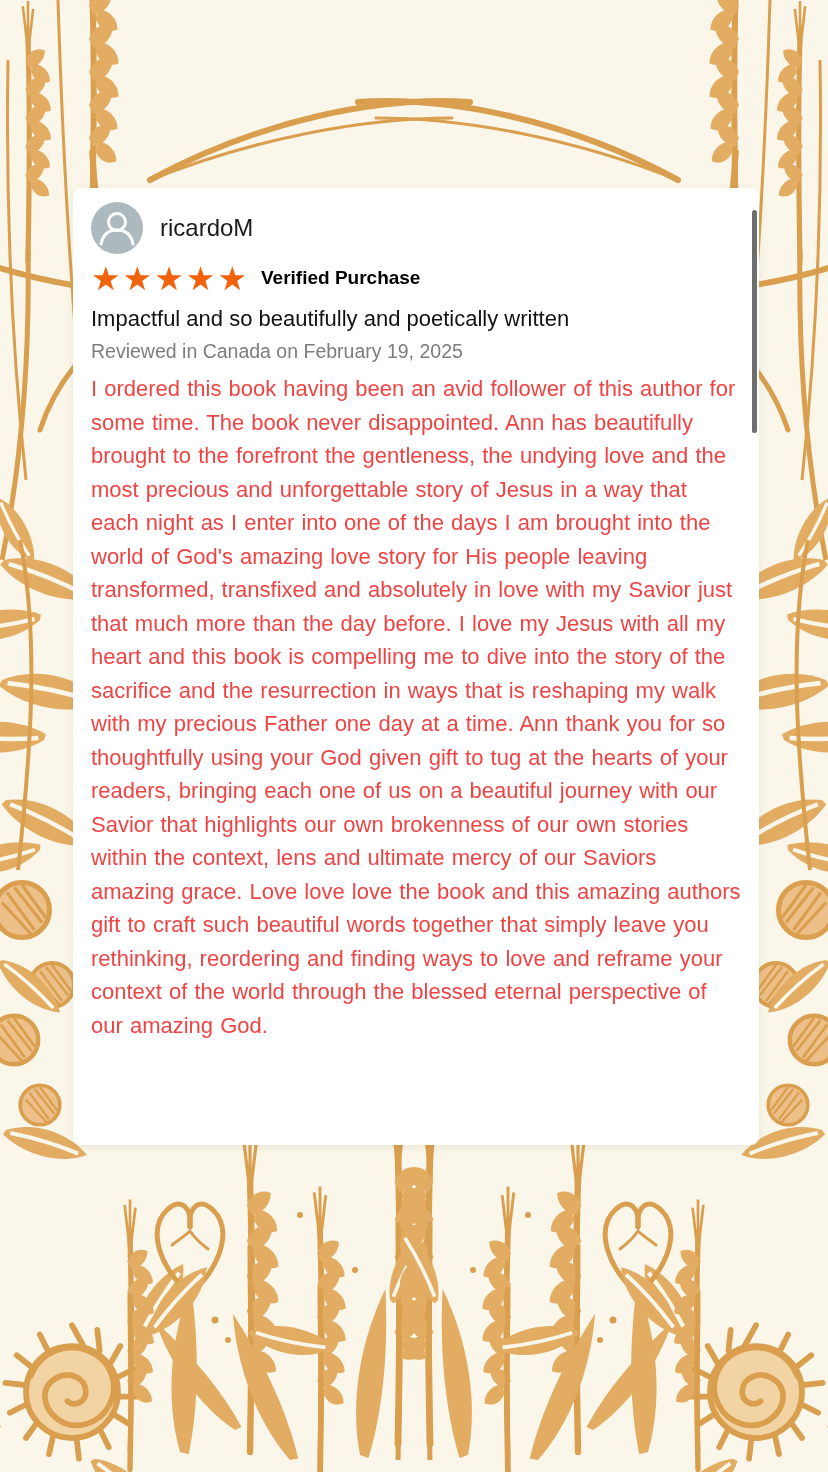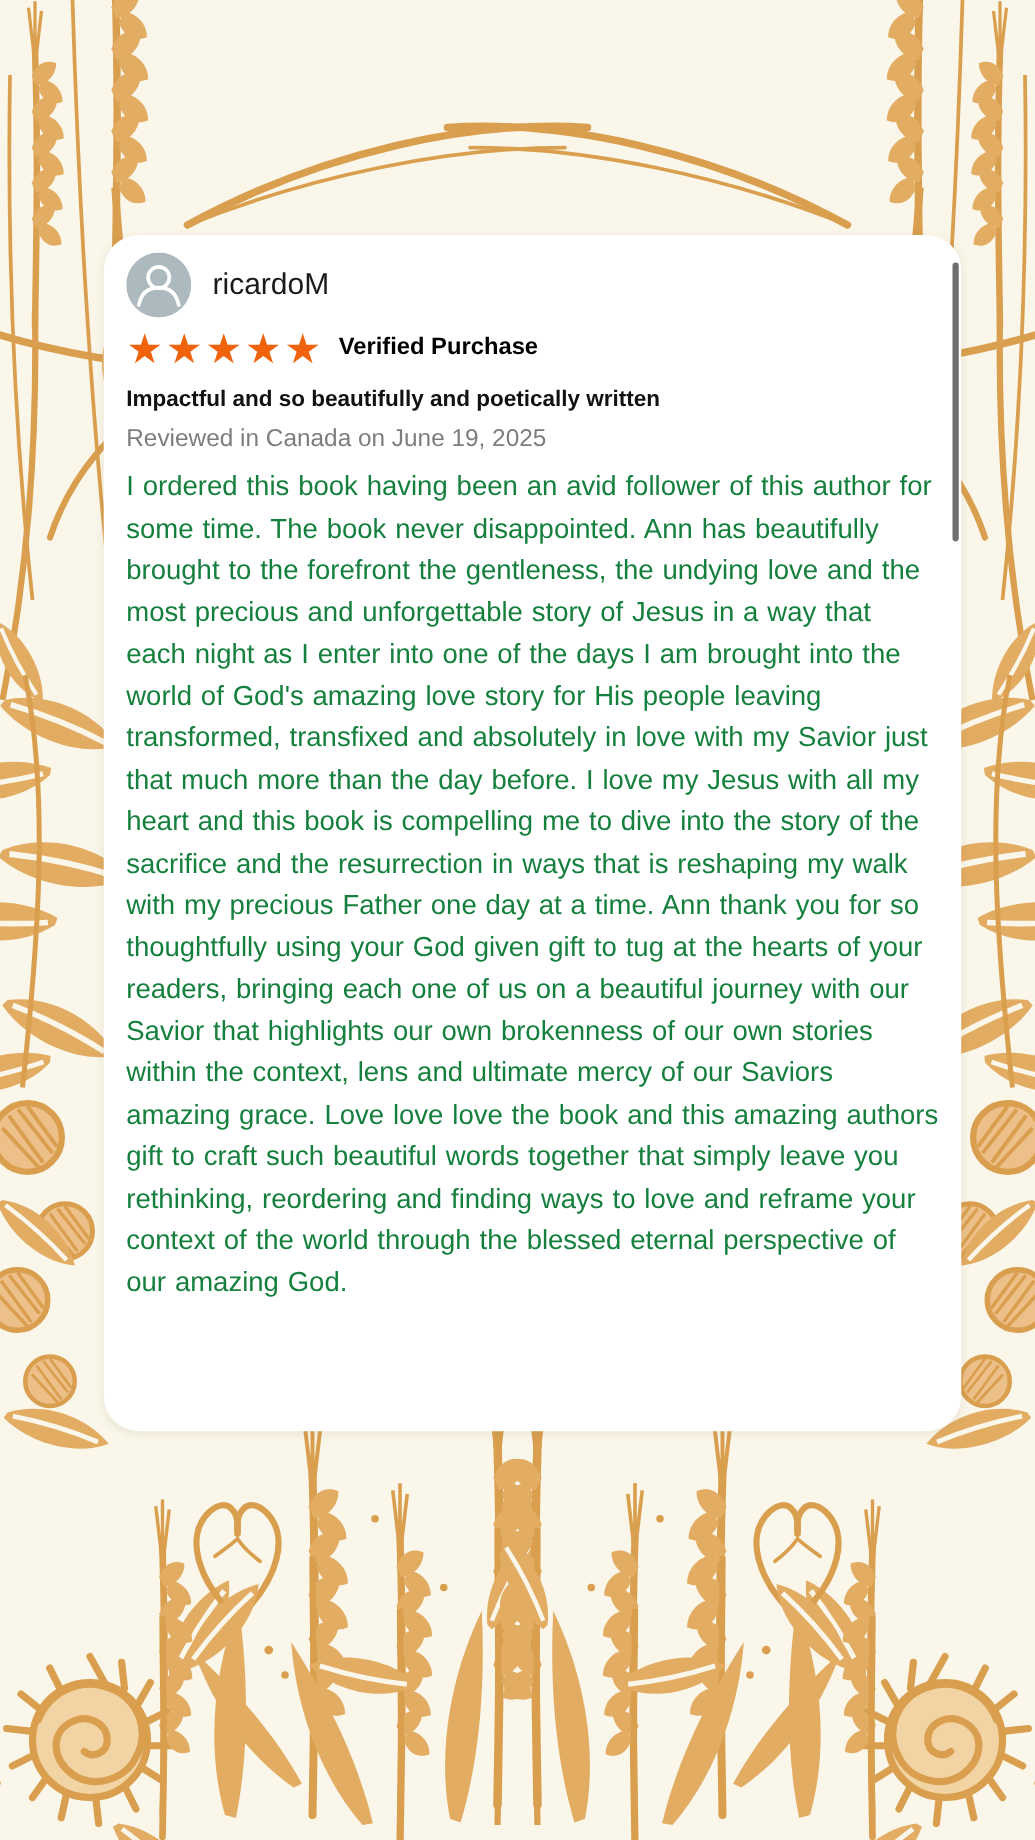--- a/index.html
+++ b/index.html
@@ -6,38 +6,37 @@
   body{
     width:828px;height:1472px;
     background:#FAF7EA;
     position:relative;
     overflow:hidden;
     font-family:"Liberation Sans", sans-serif;
   }
   .bg{position:absolute;left:0;top:0;width:828px;height:1472px;}
   .card{
     position:absolute;left:73px;top:188px;width:686px;height:957px;
-    background:#ffffff;border-radius:28px;
+    background:#ffffff;border-radius:8px;
     box-shadow:0 2px 8px rgba(120,100,60,.12);
     box-sizing:border-box;
     padding:13px 18px 12px 18px;
-    margin-left:10px;
   }
   .card-header{display:flex;align-items:center;gap:17px;height:54px;}
   .avatar{width:52px;height:52px;flex:0 0 auto;}
   .username{font-size:24px;color:#1b1b1b;}
   .rating-row{display:flex;align-items:center;margin-top:5px;height:36px;}
   .stars{display:flex;align-items:center;color:#F0620C;font-size:33px;letter-spacing:1px;line-height:1;font-family:"DejaVu Sans",sans-serif;}
   .stars span{margin-right:1px;}
   .verified{margin-left:12px;font-size:19px;font-weight:bold;color:#000000;}
-  .review-title{margin:9px 0 0 0;font-size:18px;line-height:28px;font-weight:bold;color:#121212;}
+  .review-title{margin:9px 0 0 0;font-size:22px;line-height:28px;font-weight:normal;color:#121212;}
   .review-meta{margin:7px 0 0 0;font-size:19.5px;color:#7D7D7D;}
   .review-body{
     margin:9px 0 0 0;width:650px;
-    font-size:22px;line-height:33.5px;color:#15803d;
+    font-size:22px;line-height:33.5px;color:#ef4444;
     word-spacing:1px;
   }
   .scroll-thumb{
     position:absolute;top:22px;right:2px;width:5px;height:223px;
     background:#6E6E6E;border-radius:3px;
   }
 </style>
 </head>
 <body>
 
@@ -172,17 +171,17 @@
       <span>★</span>
         <span>★</span>
         <span>★</span>
         <span>★</span>
         <span>★</span>
     </span>
     <span class="verified">Verified Purchase</span>
   </div>
 
   <h2 class="review-title">Impactful and so beautifully and poetically written</h2>
-  <div class="review-meta">Reviewed in Canada on June 19, 2025</div>
+  <div class="review-meta">Reviewed in Canada on February 19, 2025</div>
   <p class="review-body">I ordered this book having been an avid follower of this author for some time. The book never disappointed. Ann has beautifully brought to the forefront the gentleness, the undying love and the most precious and unforgettable story of Jesus in a way that each night as I enter into one of the days I am brought into the world of God's amazing love story for His people leaving transformed, transfixed and absolutely in love with my Savior just that much more than the day before. I love my Jesus with all my heart and this book is compelling me to dive into the story of the sacrifice and the resurrection in ways that is reshaping my walk with my precious Father one day at a time. Ann thank you for so thoughtfully using your God given gift to tug at the hearts of your readers, bringing each one of us on a beautiful journey with our Savior that highlights our own brokenness of our own stories within the context, lens and ultimate mercy of our Saviors amazing grace. Love love love the book and this amazing authors gift to craft such beautiful words together that simply leave you rethinking, reordering and finding ways to love and reframe your context of the world through the blessed eternal perspective of our amazing God.</p>
 
   <div class="scroll-thumb"></div>
 </div>
 
 </body></html>

